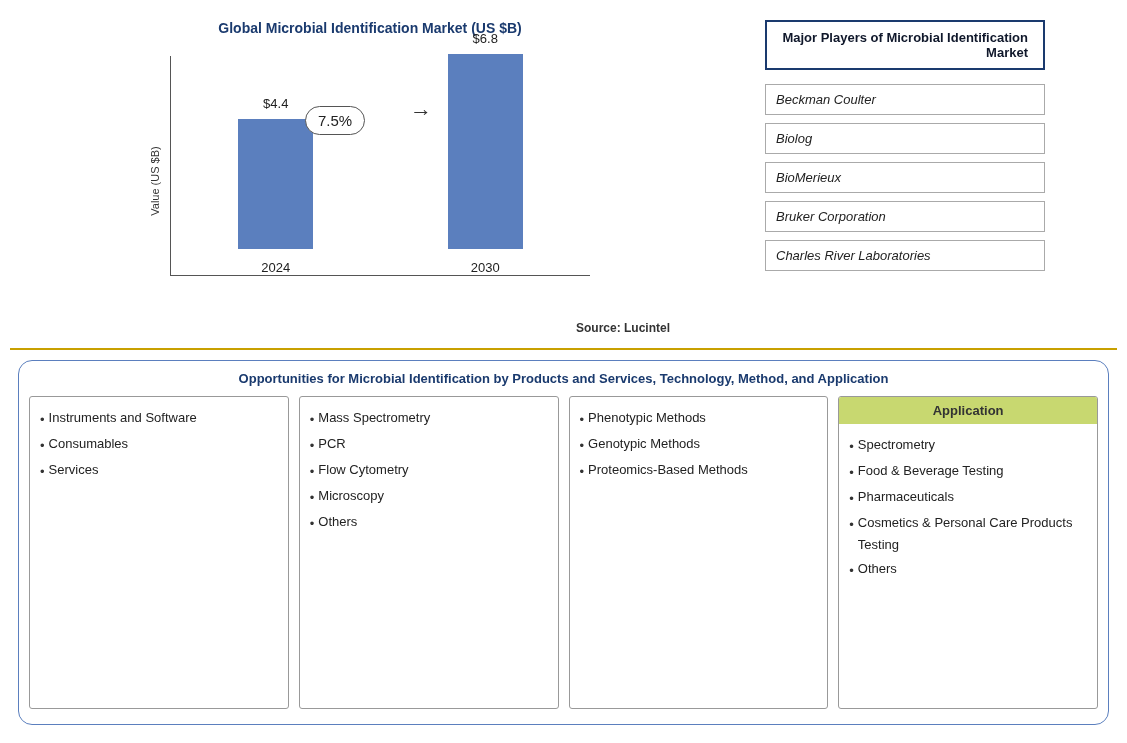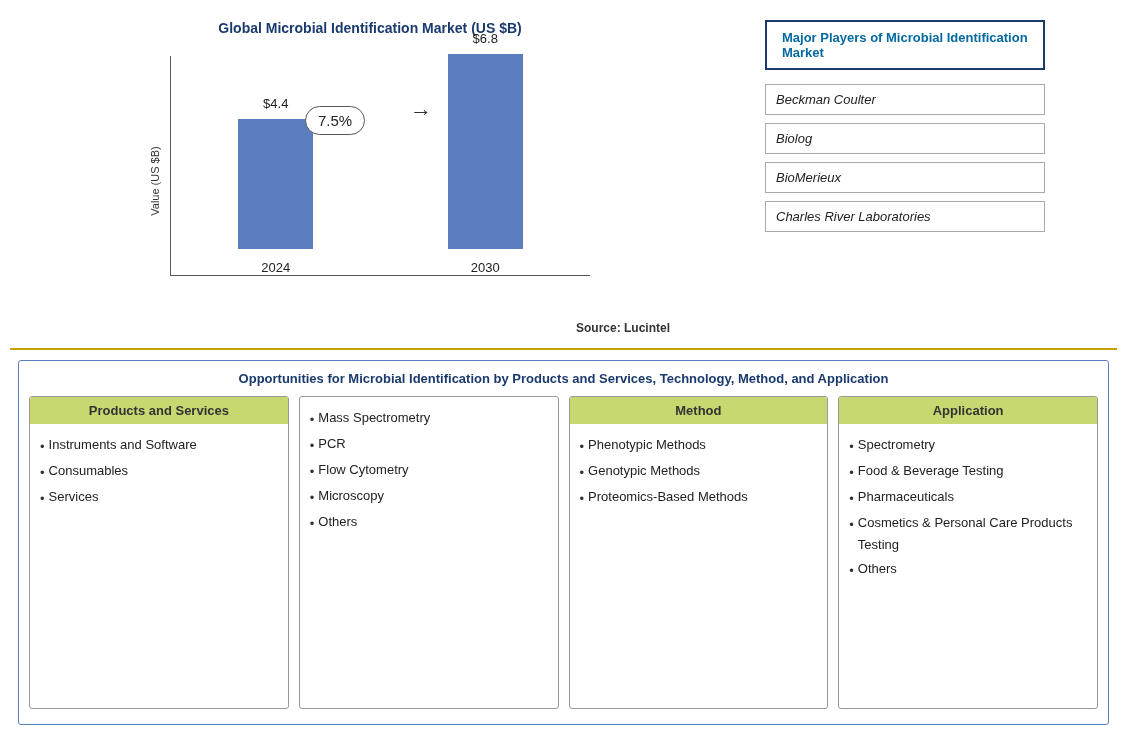--- a/index.html
+++ b/index.html
@@ -138,24 +138,24 @@
       padding: 10px 15px;
       display: flex;
       flex-direction: column;
       align-items: center;
       gap: 8px;
     }
 
     .players-title-box {
       border: 2px solid #1a3a6e;
       padding: 8px 15px;
-      text-align: left;
-      font-size: 13px;
-      font-weight: bold;
-      color: #0369a1;
+      text-align: right;
+      font-size: 13px;
+      font-weight: bold;
+      color: #0f172a;
       width: 280px;
       margin-bottom: 6px;
     }
 
     .player-item {
       border: 1.5px solid #aaa;
       padding: 7px 10px;
       font-size: 13px;
       color: #222;
       width: 280px;
@@ -164,21 +164,21 @@
     }
 
     
     .bottom-section {
       flex: 1;
       padding: 10px 8px 8px 8px;
     }
 
     .opportunities-box {
       border: 1.5px solid #5b7fbe;
-      border-radius: 3px;
+      border-radius: 14px;
       padding: 10px;
       height: 100%;
     }
 
     .opportunities-title {
       text-align: center;
       font-size: 13px;
       font-weight: bold;
       color: #1a3a6e;
       margin-bottom: 10px;
@@ -265,33 +265,33 @@
 
       <div class="source-text">Source: Lucintel</div>
     </div>
 
     <div class="players-section">
       <div class="players-title-box">Major Players of Microbial Identification Market</div>
 
       <div class="player-item">Beckman Coulter</div>
       <div class="player-item">Biolog</div>
       <div class="player-item">BioMerieux</div>
+      <div class="player-item">Bruker Corporation</div>
       <div class="player-item">Charles River Laboratories</div>
     </div>
 
   </div>
 
   <div class="bottom-section">
     <div class="opportunities-box">
       <div class="opportunities-title">Opportunities for Microbial Identification by Products and Services, Technology, Method, and Application</div>
 
       <div class="columns-row">
 
         <div class="column">
-          <div class="column-header">Products and Services</div>
           <div class="column-body">
             <div class="bullet-item">
               <span class="bullet-dot">•</span>
               <span>Instruments and Software</span>
             </div>
             <div class="bullet-item">
               <span class="bullet-dot">•</span>
               <span>Consumables</span>
             </div>
             <div class="bullet-item">
@@ -320,21 +320,20 @@
               <span>Microscopy</span>
             </div>
             <div class="bullet-item">
               <span class="bullet-dot">•</span>
               <span>Others</span>
             </div>
           </div>
         </div>
 
         <div class="column">
-          <div class="column-header">Method</div>
           <div class="column-body">
             <div class="bullet-item">
               <span class="bullet-dot">•</span>
               <span>Phenotypic Methods</span>
             </div>
             <div class="bullet-item">
               <span class="bullet-dot">•</span>
               <span>Genotypic Methods</span>
             </div>
             <div class="bullet-item">

